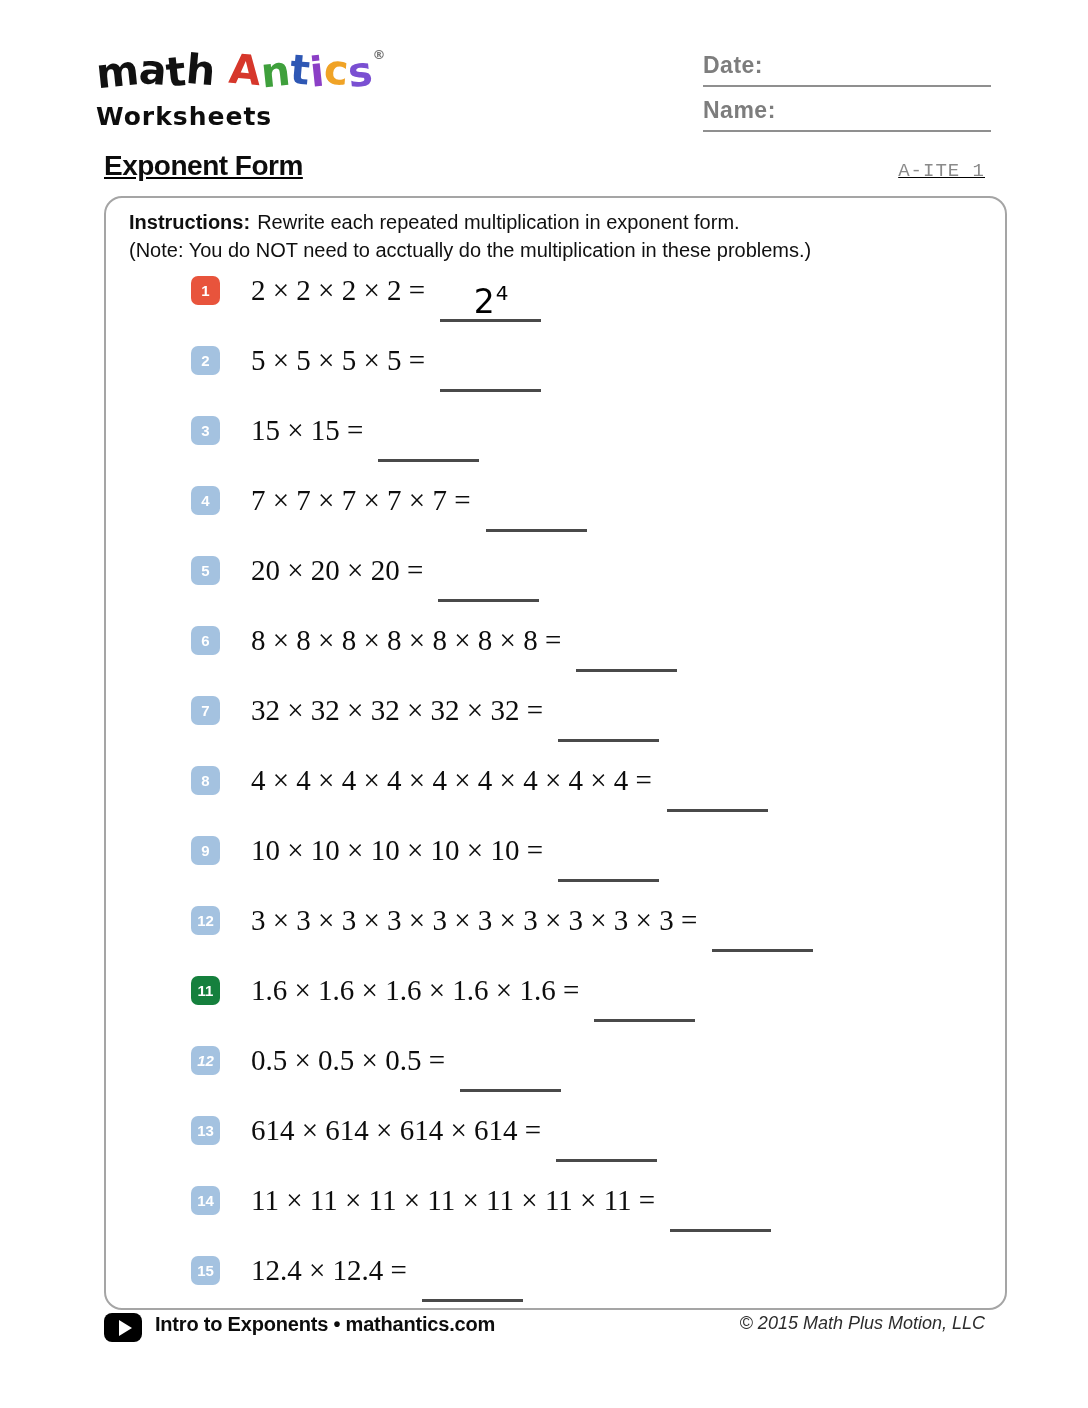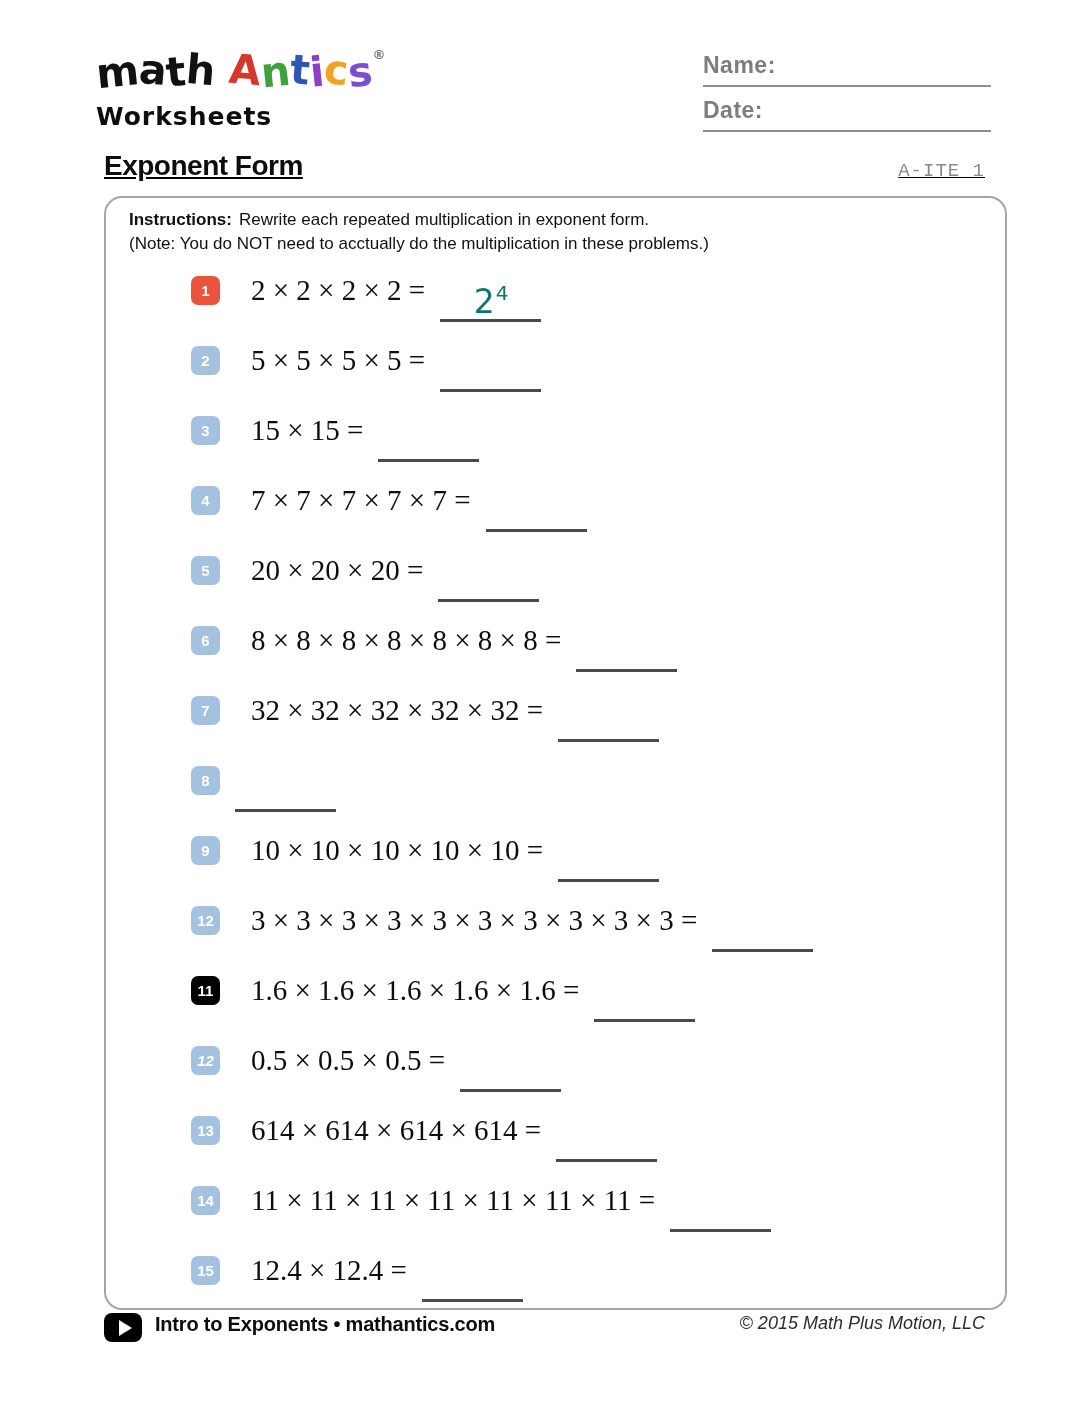--- a/index.html
+++ b/index.html
@@ -36,21 +36,21 @@
   }
   .page-title { font-size:28px; font-weight:bold; color:#0d0d0d; margin:0; letter-spacing:-0.5px; }
   .ws-code { font-family:"Liberation Mono", monospace; font-size:19px; color:#8a8a8a; letter-spacing:1px; }
 
   
   .box {
     position:absolute; left:104px; top:196px; width:903px; height:1114px;
     border:2px solid #a5a5a5; border-radius:18px; box-sizing:border-box; background:#fff;
   }
   .instructions {
-    margin:10px 0 0 23px; font-size:17px; color:#101010; line-height:1.4; width:830px;
+    margin:10px 0 0 23px; font-size:20px; color:#101010; line-height:1.4; width:830px;
   }
   .instructions .ins-label { font-weight:bold; margin-right:7px; }
 
   .problems { position:absolute; left:0; top:57px; width:100%; }
   .problem-row {
     height:70px; display:flex; align-items:center;
     padding-left:85px; box-sizing:border-box; white-space:nowrap;
   }
   .badge {
     flex:0 0 auto; width:29px; height:29px; border-radius:7px;
@@ -91,43 +91,43 @@
 </head>
 <body>
 
 <div class="logo">
   <div class="logo-line1"><span id="logo-letters"><span class="lg" style="color: rgb(17, 17, 17);">m</span><span class="lg" style="color: rgb(17, 17, 17);">a</span><span class="lg" style="color: rgb(17, 17, 17);">t</span><span class="lg" style="color: rgb(17, 17, 17);">h</span><span class="logo-space"></span><span class="lg" style="color: rgb(214, 55, 43);">A</span><span class="lg" style="color: rgb(63, 160, 60);">n</span><span class="lg" style="color: rgb(46, 87, 180);">t</span><span class="lg" style="color: rgb(139, 63, 198);">i</span><span class="lg" style="color: rgb(240, 163, 38);">c</span><span class="lg" style="color: rgb(122, 79, 210);">s</span></span><span class="logo-reg">®</span></div>
   <div class="logo-sub">Worksheets</div>
 </div>
 
 <div class="name-date">
   <div class="nd-field">
+    <span class="nd-label">Date:</span>
+  </div>
+  <div class="nd-field">
     <span class="nd-label">Name:</span>
-  </div>
-  <div class="nd-field">
-    <span class="nd-label">Date:</span>
   </div>
 </div>
 
 <div class="title-row">
   <h1 class="page-title">Exponent Form</h1>
   <span class="ws-code">A-ITE 1</span>
 </div>
 
 <section class="box">
   <p class="instructions">
     <span class="ins-label">Instructions:</span><span>Rewrite each repeated multiplication in exponent form.</span><br>
     <span>(Note:  You do NOT need to acctually do the multiplication in these problems.)</span>
   </p>
   <div class="problems" id="problems-list">
   <div class="problem-row">
     <span class="badge" style="background: rgb(232, 84, 60);">1</span>
     <span class="expr">2 × 2 × 2 × 2 =</span>
     <span class="blank" style="border-bottom-color: rgb(74, 74, 74);">
-      <span class="answer" style="color: #0f766e; text-align: center;"><span class="ans-base">2</span><span class="ans-exp">4</span></span>
+      <span class="answer" style="color: #000000; text-align: center;"><span class="ans-base">2</span><span class="ans-exp">4</span></span>
     </span>
   </div>
 
   <div class="problem-row">
     <span class="badge" style="background: rgb(164, 194, 224);">2</span>
     <span class="expr">5 × 5 × 5 × 5 =</span>
     <span class="blank" style="border-bottom-color: rgb(74, 74, 74);">
       
     </span>
   </div>
@@ -167,20 +167,21 @@
   <div class="problem-row">
     <span class="badge" style="background: rgb(164, 194, 224);">7</span>
     <span class="expr">32 × 32 × 32 × 32 × 32 =</span>
     <span class="blank" style="border-bottom-color: rgb(74, 74, 74);">
       
     </span>
   </div>
 
   <div class="problem-row">
     <span class="badge" style="background: rgb(164, 194, 224);">8</span>
+    <span class="expr">4 × 4 × 4 × 4 × 4 × 4 × 4 × 4 × 4 =</span>
     <span class="blank" style="border-bottom-color: rgb(74, 74, 74);">
       
     </span>
   </div>
 
   <div class="problem-row">
     <span class="badge" style="background: rgb(164, 194, 224);">9</span>
     <span class="expr">10 × 10 × 10 × 10 × 10 =</span>
     <span class="blank" style="border-bottom-color: rgb(74, 74, 74);">
       
@@ -189,21 +190,21 @@
 
   <div class="problem-row">
     <span class="badge" style="background: rgb(164, 194, 224);">12</span>
     <span class="expr">3 × 3 × 3 × 3 × 3 × 3 × 3 × 3 × 3 × 3 =</span>
     <span class="blank" style="border-bottom-color: rgb(74, 74, 74);">
       
     </span>
   </div>
 
   <div class="problem-row">
-    <span class="badge" style="background: #000000;">11</span>
+    <span class="badge" style="background: #15803d;">11</span>
     <span class="expr">1.6 × 1.6 × 1.6 × 1.6 × 1.6 =</span>
     <span class="blank" style="border-bottom-color: rgb(74, 74, 74);">
       
     </span>
   </div>
 
   <div class="problem-row">
     <span class="badge" style="background: rgb(164, 194, 224); font-style: italic;">12</span>
     <span class="expr">0.5 × 0.5 × 0.5 =</span>
     <span class="blank" style="border-bottom-color: rgb(74, 74, 74);">

